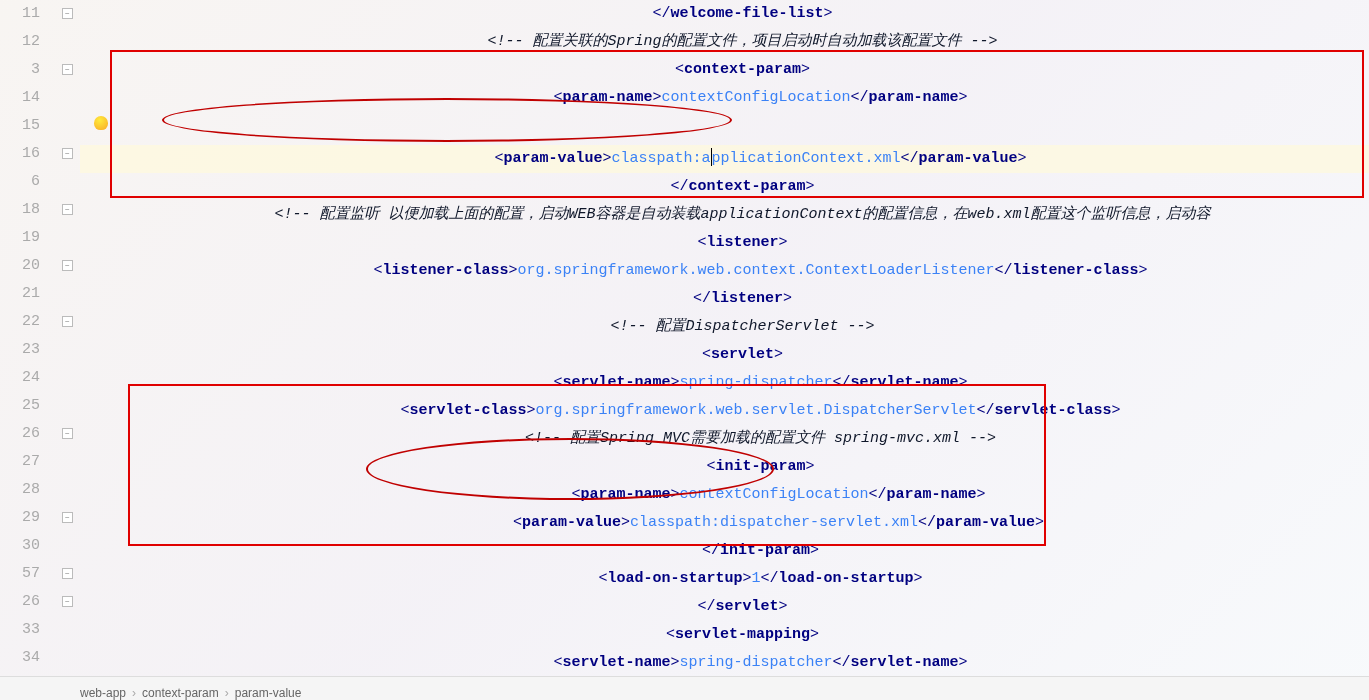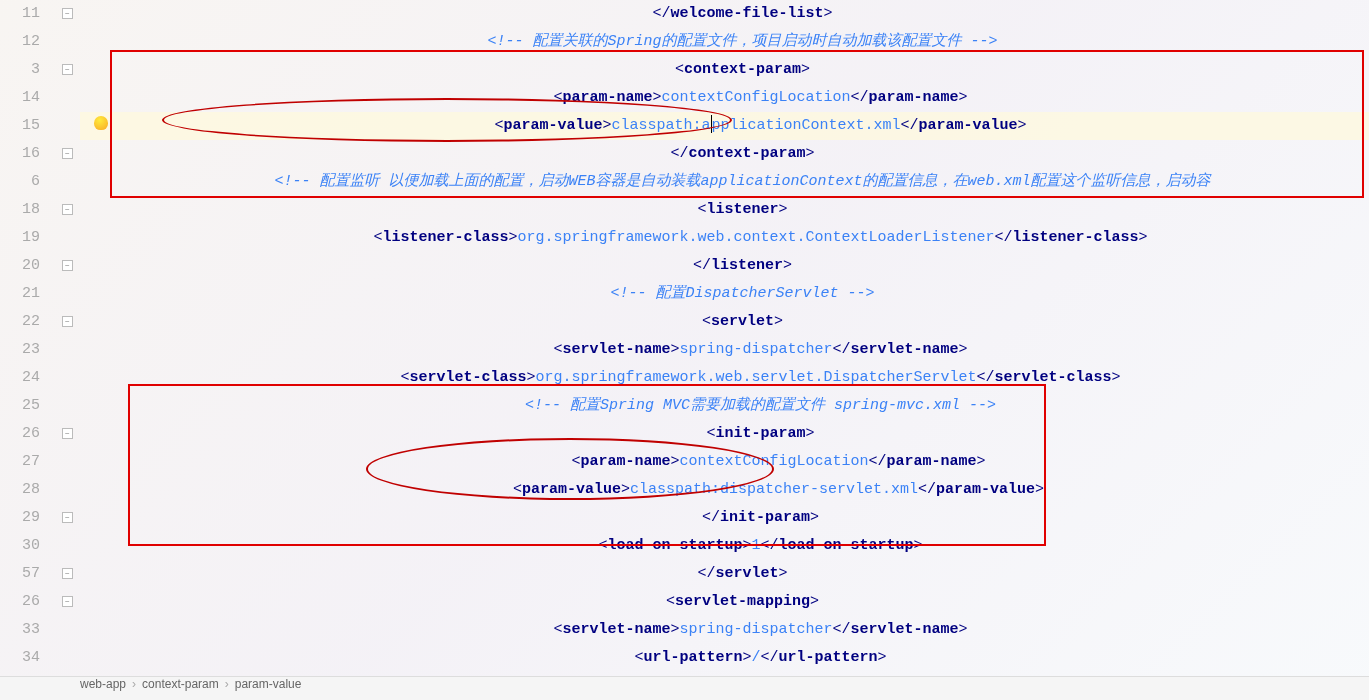--- a/index.html
+++ b/index.html
@@ -53,24 +53,24 @@
     flex: 1;
     white-space: pre;
     position: relative;
     text-align: center;
   }
   .line {
     height: 28px;
     line-height: 28px;
     position: relative;
   }
-  .line.hl { background: rgba(255, 250, 220, 0.7); }
+  .line.hl { background: rgba(255, 250, 220, 0.7); margin-top: 33px; }
   .tag { color: #000080; font-weight: bold; }
   .txt { color: #3b82f6; }
-  .cmt { color: #3b82f6; font-style: italic; }
+  .cmt { color: #0f172a; font-style: italic; }
   .br { color: #000080; }
   .caret {
     display: inline-block;
     width: 1px;
     height: 18px;
     background: #000;
     vertical-align: middle;
     position: relative;
     top: -1px;
   }
@@ -98,21 +98,21 @@
   }
   .breadcrumb {
     position: absolute;
     bottom: 0;
     left: 0;
     right: 0;
     height: 24px;
     background: #f5f5f5;
     border-top: 1px solid #ddd;
     display: flex;
-    align-items: flex-start;
+    align-items: flex-end;
     padding-left: 80px;
     font-family: -apple-system, "Segoe UI", sans-serif;
     font-size: 12px;
     color: #666;
     z-index: 10;
   }
   .crumb-sep { margin: 0 6px; color: #aaa; }
 </style>
 </head>
 <body>

